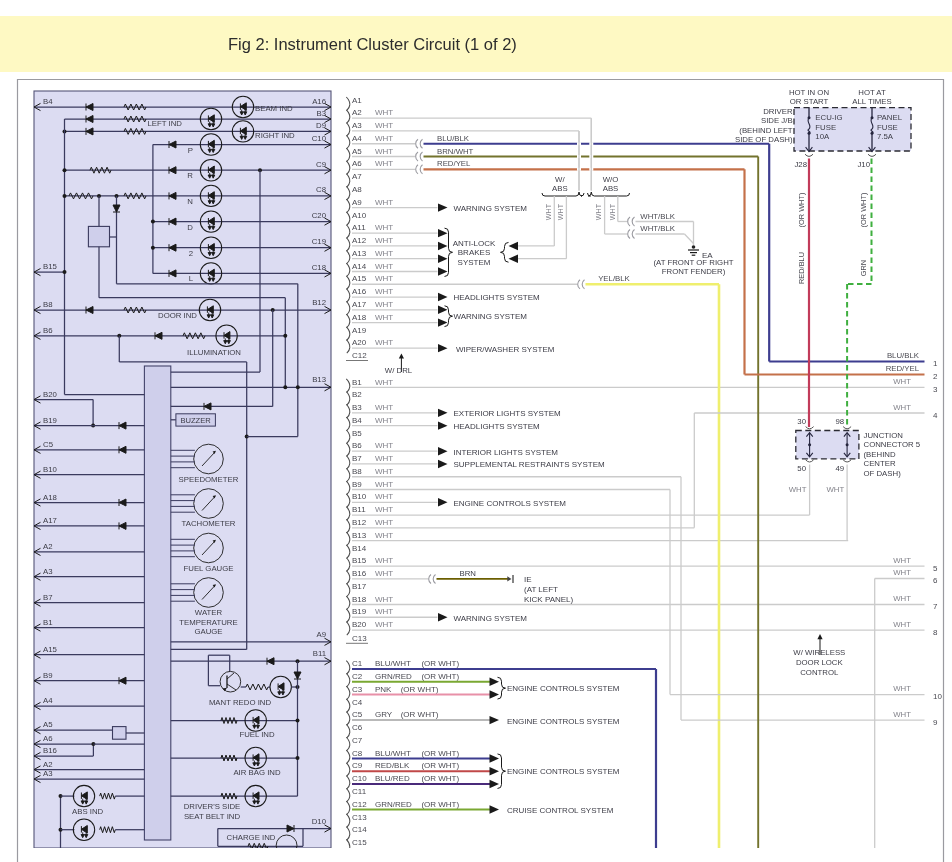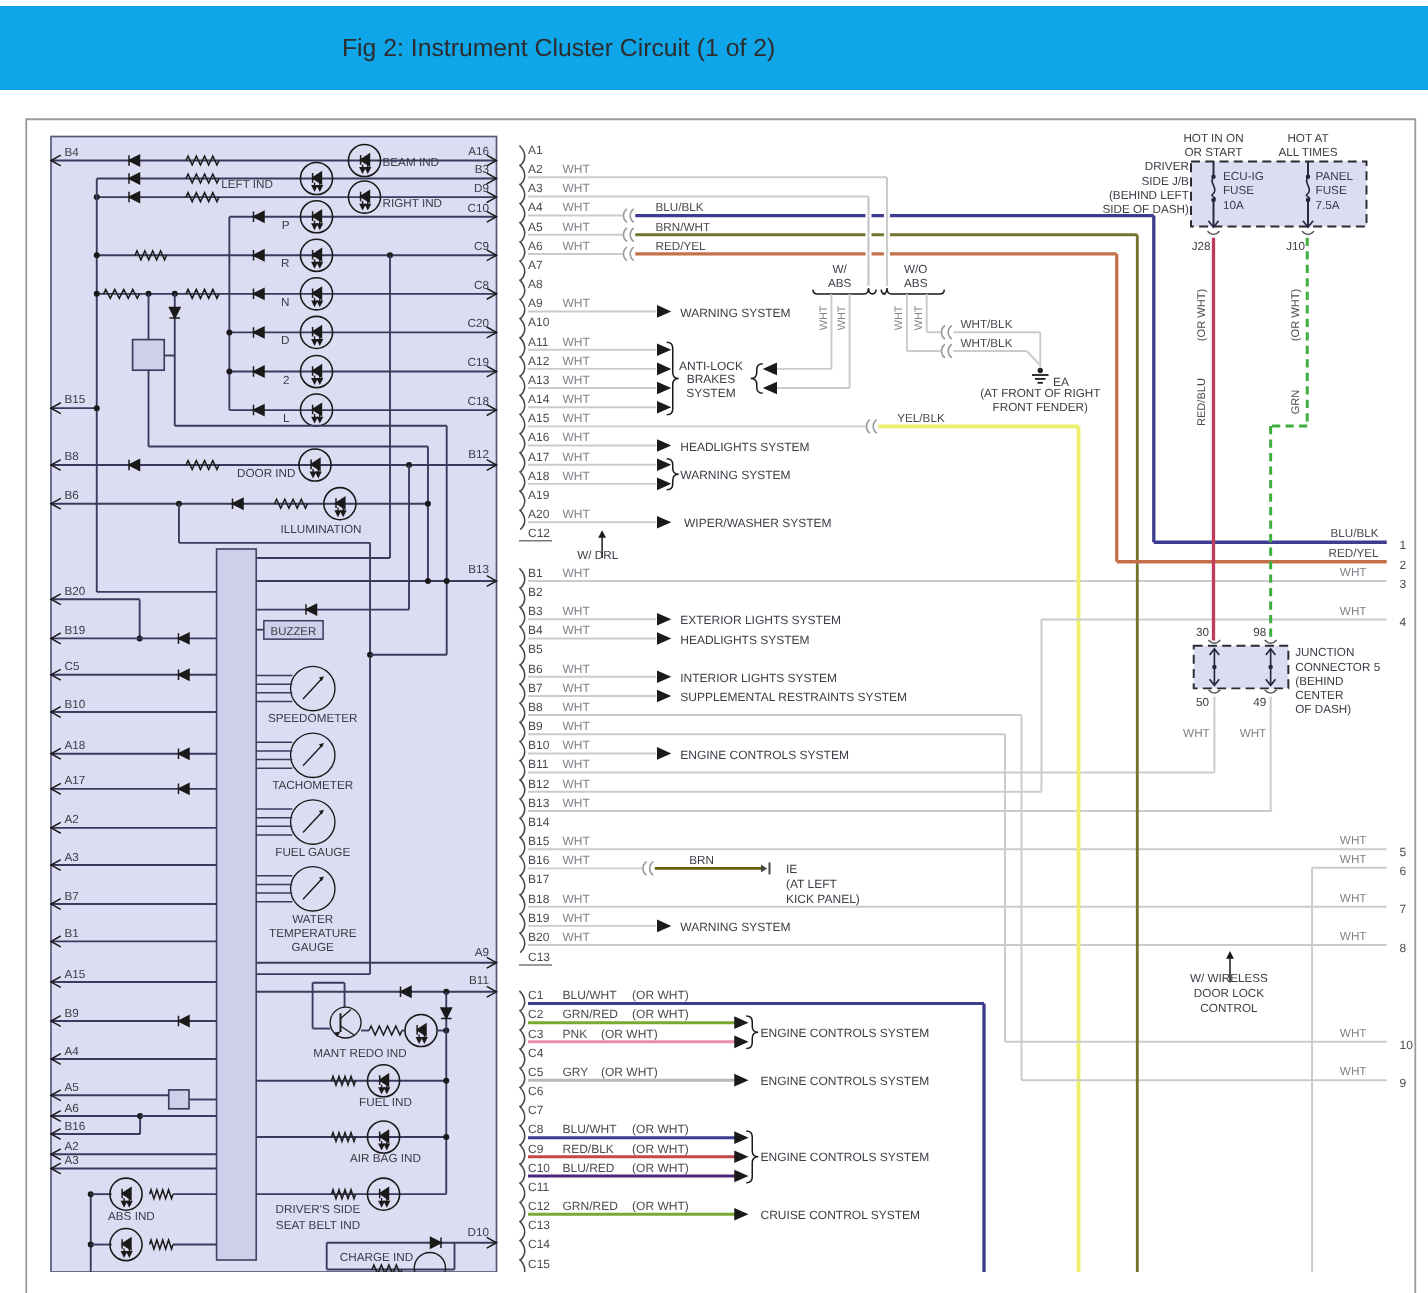--- a/index.html
+++ b/index.html
@@ -1,15 +1,15 @@
 <!DOCTYPE html>
 <html><head><meta charset="utf-8"><style>
 html,body{margin:0;padding:0;background:#ffffff;width:952px;height:862px;overflow:hidden}
 *{font-family:"Liberation Sans",sans-serif}
-#hdr{position:absolute;left:0;top:4px;width:952px;height:56px;background:#0ea5e9}
+#hdr{position:absolute;left:0;top:16px;width:952px;height:56px;background:#fef9c3}
 #hdr span{position:absolute;left:228px;top:19px;font-size:16.5px;color:#2d2d2d}
 svg{position:absolute;left:0;top:0}
 text{font-family:"Liberation Sans",sans-serif}
 </style></head>
 <body>
 <div id="hdr">
     <span>Fig 2: Instrument Cluster Circuit (1 of 2)</span>
   </div>
 <svg width="952" height="862" viewBox="0 0 952 862">
 <defs>

